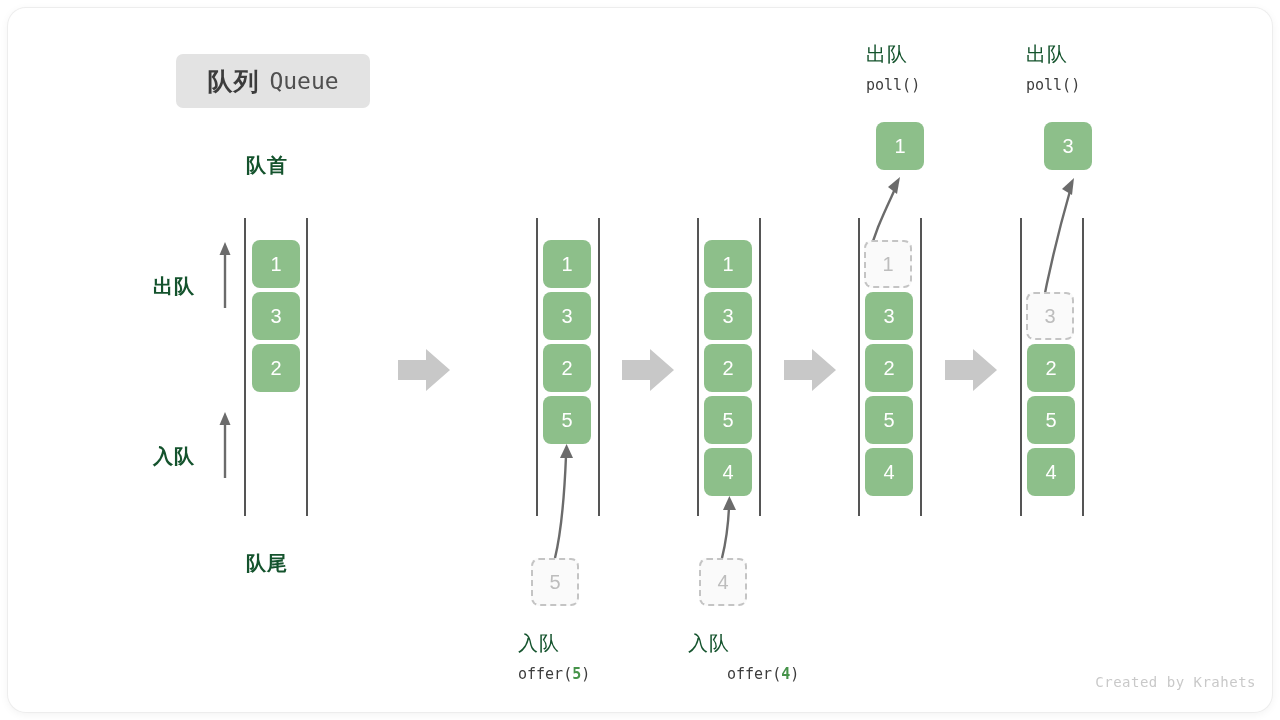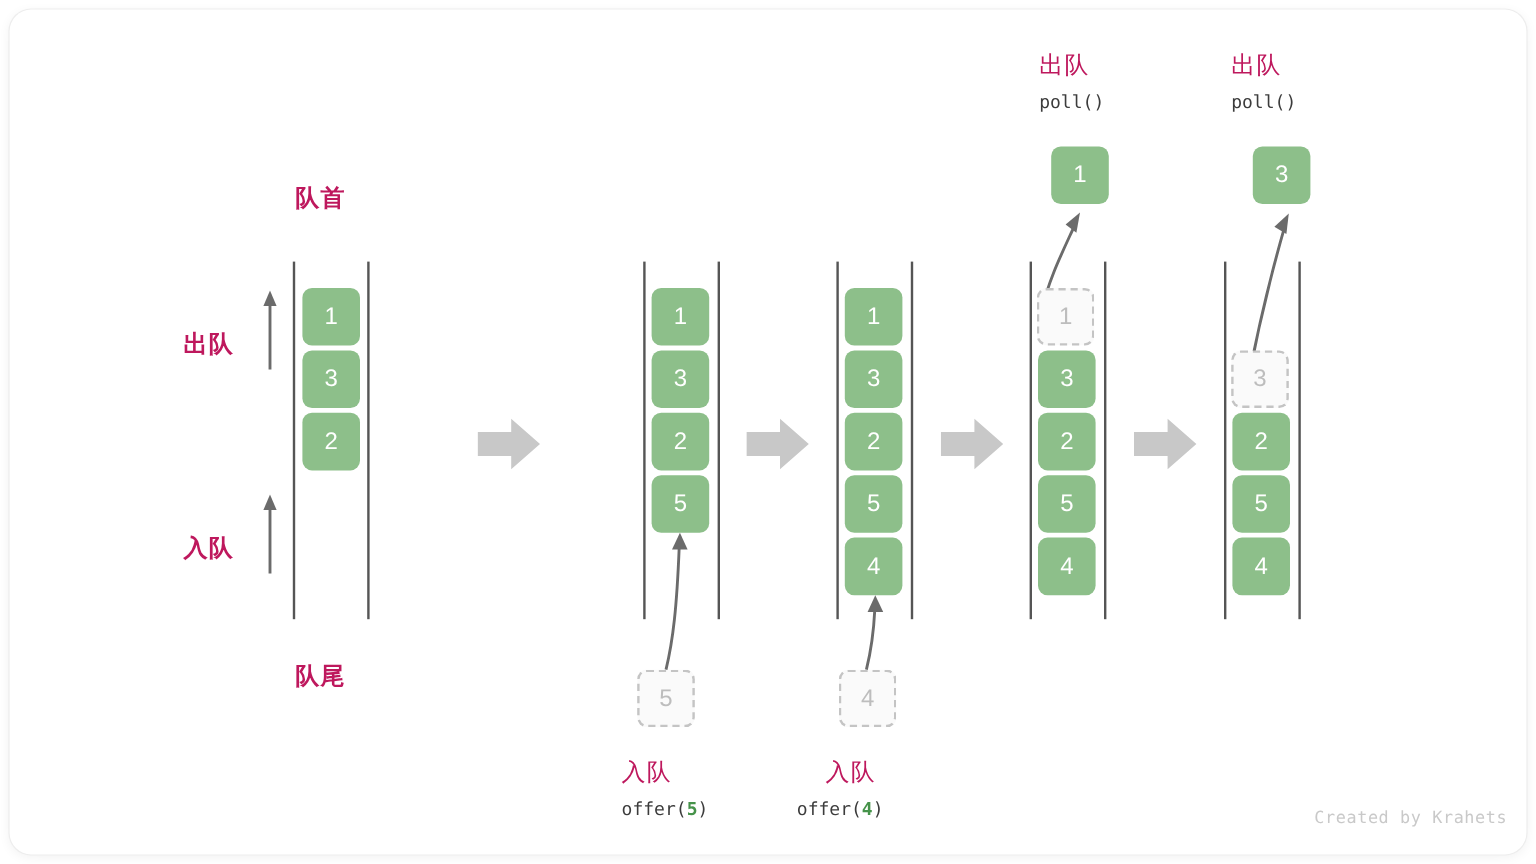--- a/index.html
+++ b/index.html
@@ -49,21 +49,21 @@
   .title-en {
     font-family: "DejaVu Sans Mono", "Liberation Mono", monospace;
     font-size: 23px;
     color: #505050;
     margin-left: 10px;
   }
 
   
   .lbl {
     position: absolute;
-    color: #be185d;
+    color: #14532d;
     white-space: nowrap;
   }
   .lbl-bold {
     font-size: 20px;
     font-weight: bold;
     letter-spacing: 1px;
   }
   .lbl-cn {
     font-size: 20px;
     letter-spacing: 1px;
@@ -121,20 +121,24 @@
     color: #c9c9c9;
     letter-spacing: 0.5px;
   }
 </style>
 </head>
 <body>
 
 <div id="stage">
   <div class="card">
 
+    <div class="title-badge">
+      <span class="title-cn">队列</span>
+      <span class="title-en">Queue</span>
+    </div>
 
     <div class="lbl lbl-bold" style="left:238px; top:144px;">队首</div>
     <div class="lbl lbl-bold" style="left:238px; top:542px;">队尾</div>
 
     <div class="lbl lbl-bold" style="left:145px; top:265px;">出队</div>
     <svg class="uparrow" style="left:204px; top:232px;" width="26" height="70">
       <line x1="13" y1="68" x2="13" y2="12" stroke="#6b6b6b" stroke-width="2.4"></line>
       <polygon points="13,2 7.5,15 18.5,15" fill="#6b6b6b"></polygon>
     </svg>
 
@@ -180,21 +184,21 @@
     <div class="box" style="left:696px; top:284px;">3</div>
     <div class="box" style="left:696px; top:336px;">2</div>
     <div class="box" style="left:696px; top:388px;">5</div>
     <div class="box" style="left:696px; top:440px;">4</div>
     <div class="box ghost" style="left:691px; top:550px;">4</div>
     <svg class="oparrow" style="left:692px; top:482px;" width="50" height="72">
       <path d="M22,68 C26,52 28,38 29,18" stroke="#6b6b6b" stroke-width="2.4" fill="none"></path>
       <polygon points="29.4,6 23,20 36,20" fill="#6b6b6b"></polygon>
     </svg>
     <div class="lbl lbl-cn" style="left:680px; top:622px;">入队</div>
-    <div class="lbl lbl-mono" style="left:656px; top:657px;">
+    <div class="lbl lbl-mono" style="left:719px; top:657px;">
       <span>offer(</span><span class="hl">4</span><span>)</span>
     </div>
 
     <svg class="tarrow" style="left:776px; top:338px;" width="54" height="48">
       <polygon points="0,14 28,14 28,3 52,24 28,45 28,34 0,34" fill="#c8c8c8"></polygon>
     </svg>
 
     <div class="lbl lbl-cn" style="left:858px; top:33px;">出队</div>
     <div class="lbl lbl-mono" style="left:858px; top:68px;">
       <span>poll(</span><span class="hl"></span><span>)</span>

